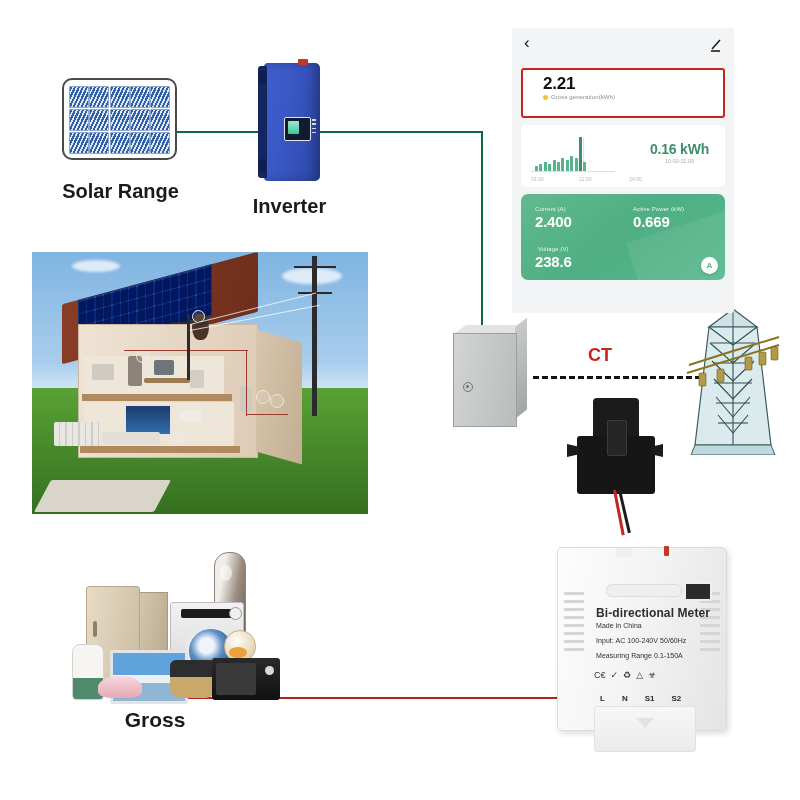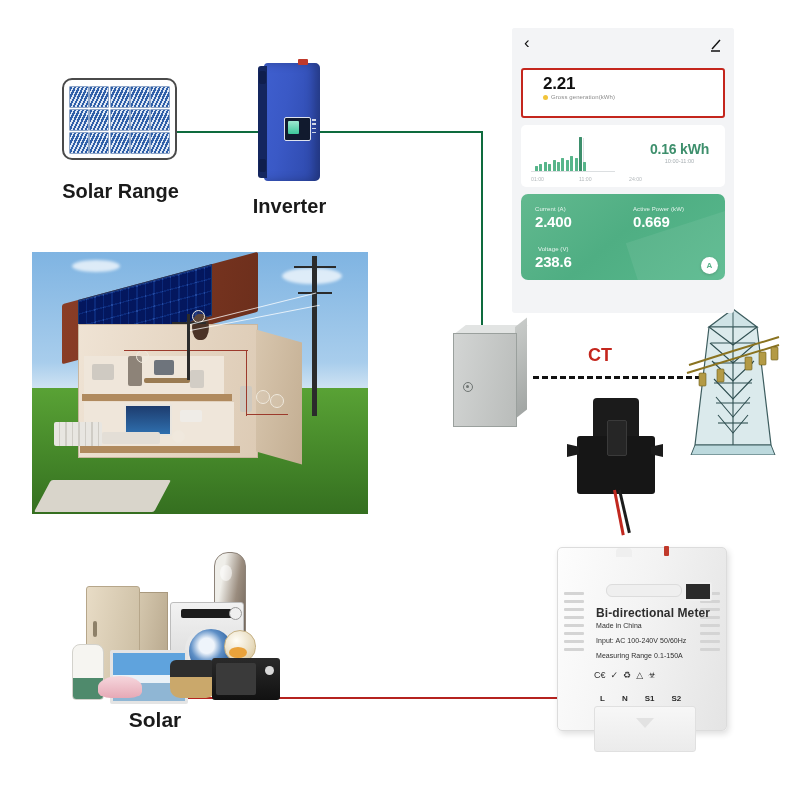--- a/index.html
+++ b/index.html
@@ -348,21 +348,21 @@
     </div>
     <div class="ap ap-purifier"></div>
     <div class="ap ap-kettle"></div>
     <div class="ap ap-tv"></div>
     <div class="ap ap-cooker"></div>
     <div class="ap ap-micro">
       <div class="ap-micro-k"></div>
     </div>
     <div class="ap ap-vac"></div>
   </div>
-  <div class="lbl" style="left:100px;top:708px;width:110px;font-size:21px;">Solar</div>
+  <div class="lbl" style="left:100px;top:708px;width:110px;font-size:21px;">Gross</div>
 
   <div id="app-panel">
     <div class="app-header">
       <div class="app-back">‹</div>
       <div class="app-edit">
         <svg width="13" height="13" viewBox="0 0 13 13">
             <path d="M11,1 L3,10" stroke="#111" stroke-width="1.4" fill="none"></path>
             <path d="M2,12 L11,12" stroke="#111" stroke-width="1.4" fill="none"></path>
           </svg>
       </div>

